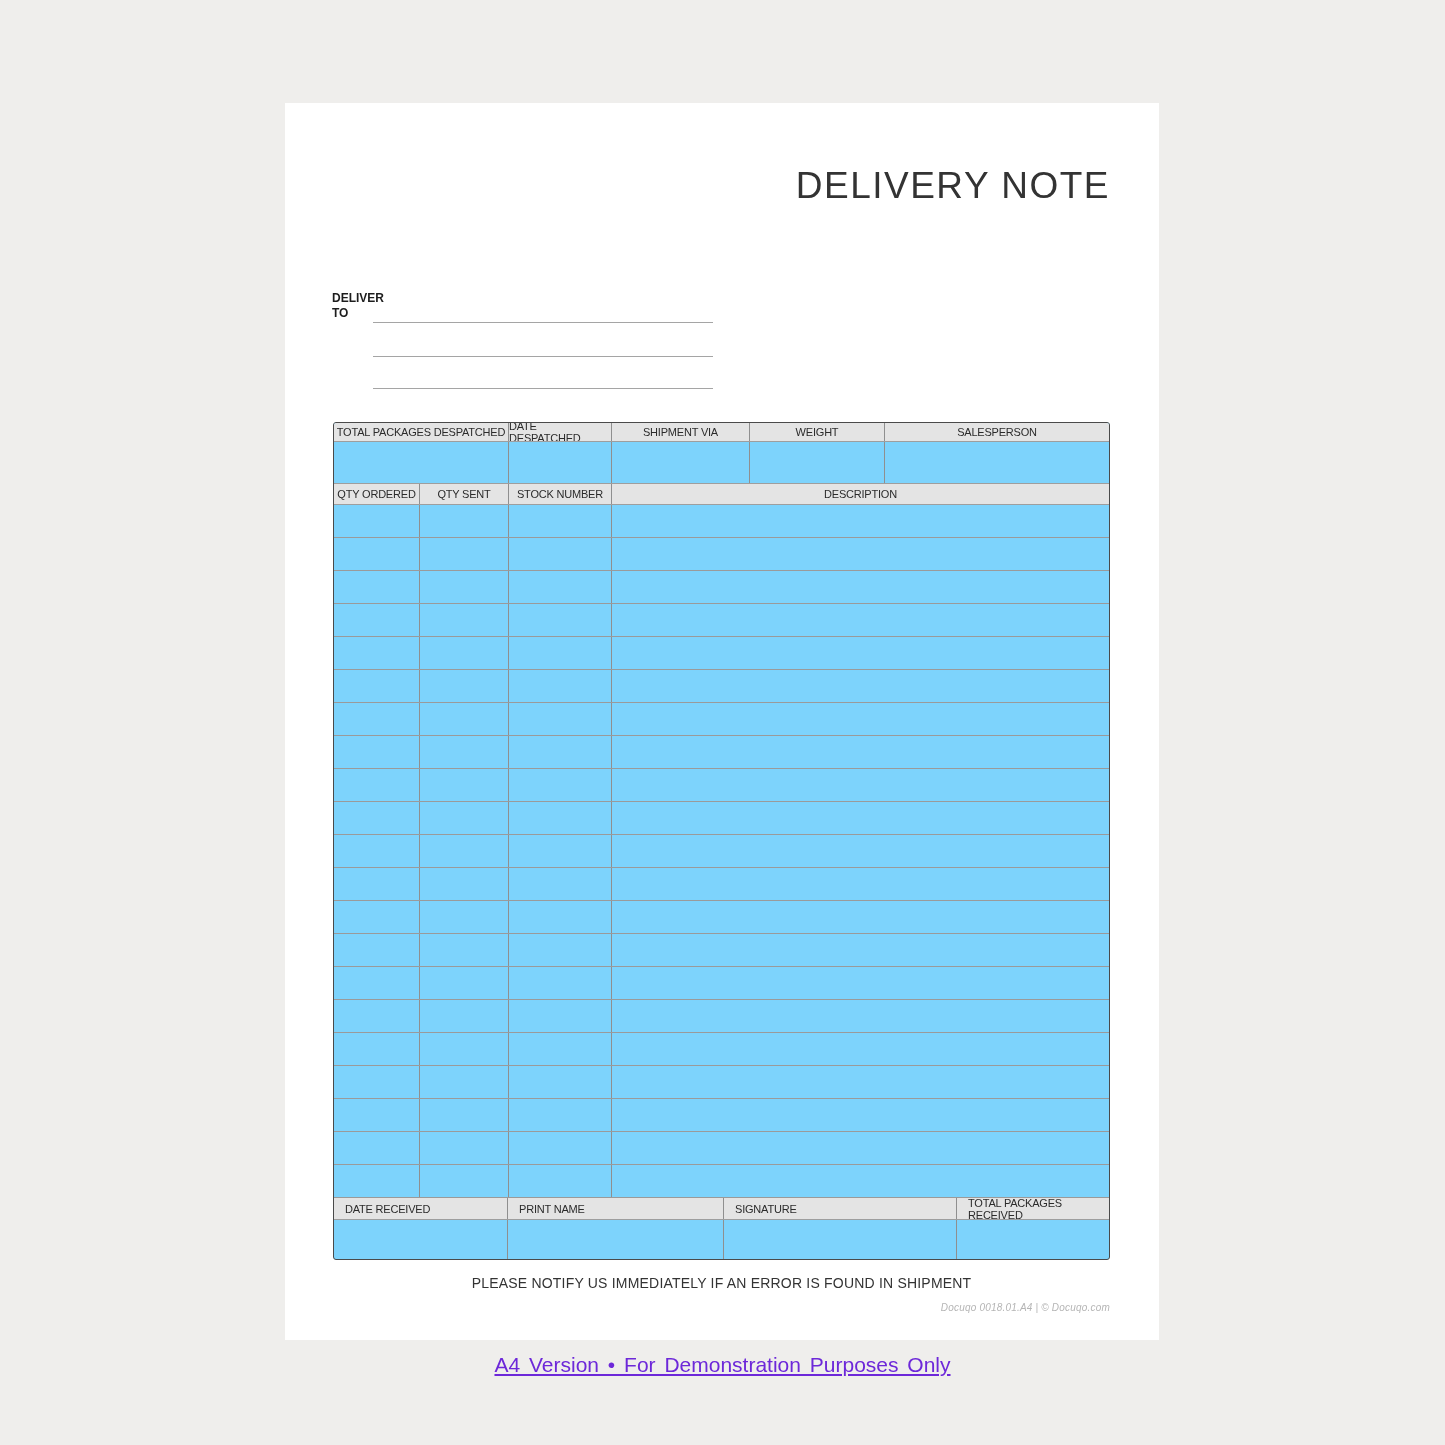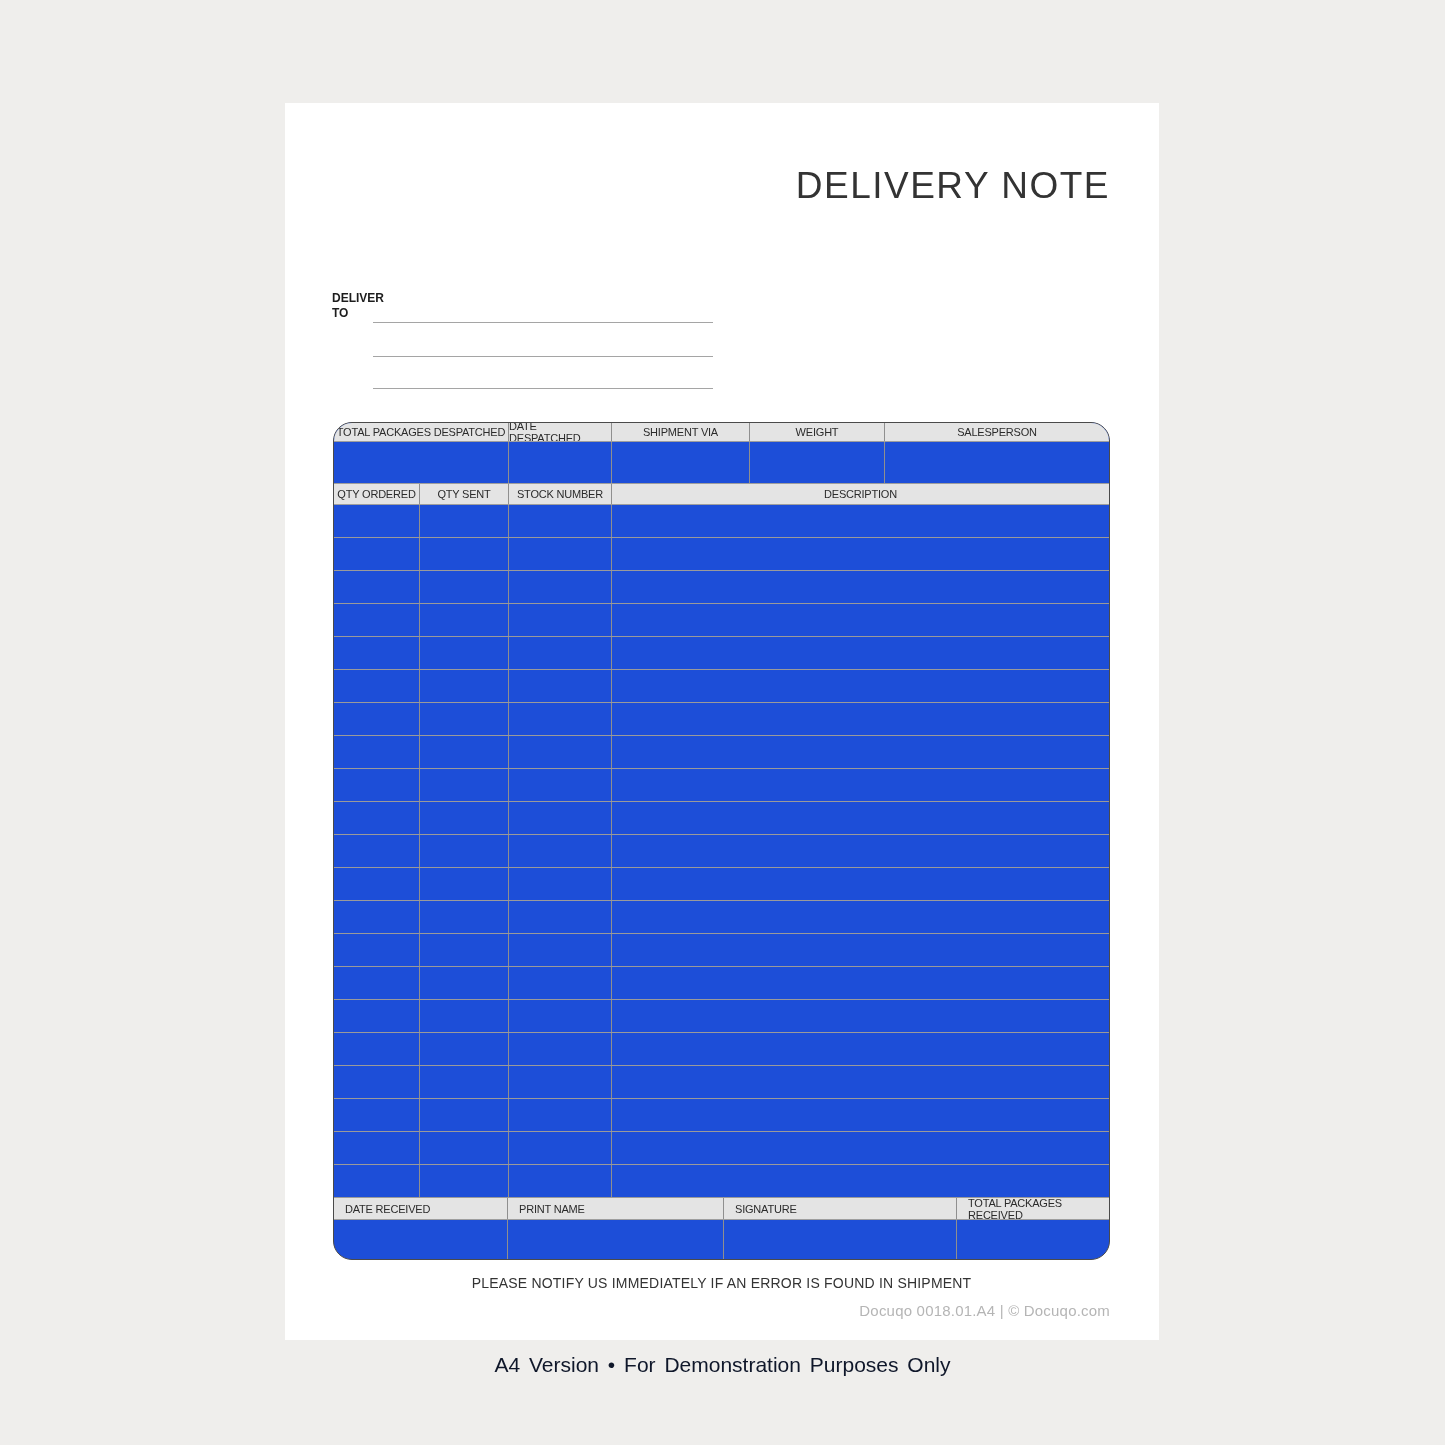--- a/index.html
+++ b/index.html
@@ -53,21 +53,21 @@
     font-size:12px;font-weight:bold;line-height:15px;color:#1d1d1d;
   }
   .deliver-line{
     position:absolute;left:88px;width:340px;height:0;
     border-top:1px solid #a5a5a5;
   }
   .dl1{top:219px;}.dl2{top:253px;}.dl3{top:285px;}
   
   .main-table{
     position:absolute;left:48px;top:319px;width:777px;height:838px;
-    border:1.5px solid #4a4a4a;border-radius:19px;overflow:hidden;background:#1d4ed8;
+    border:1.5px solid #4a4a4a;border-radius:3px;overflow:hidden;background:#7dd3fc;
   }
   .mt-row{display:flex;width:100%;}
   .mt-row.band{background:var(--band);}
   .mt-cell{
     flex:0 0 auto;border-right:1px solid #8f8f8f;
     display:flex;align-items:center;justify-content:center;
     font-size:11px;color:#2b2b2b;letter-spacing:-0.2px;overflow:hidden;
   }
   .mt-cell:last-child{border-right:none;flex:1 1 auto;}
   .mt-head1{height:19px;border-bottom:1px solid #9e9e9e;}
@@ -80,26 +80,26 @@
   .h1c1{width:175px;}.h1c2{width:103px;}.h1c3{width:138px;}.h1c4{width:135px;}
   .bc1{width:86px;}.bc2{width:89px;}.bc3{width:103px;}
   .fc1{width:174px;}.fc2{width:216px;}.fc3{width:233px;}
   
   .notice{
     position:absolute;left:48px;top:1172px;width:777px;
     text-align:center;font-size:14px;color:#333;letter-spacing:0.2px;font-weight:500;
   }
   .doc-id{
     position:absolute;right:49px;top:1199px;
-    font-size:15px;color:var(--muted);letter-spacing:0.2px;
+    font-size:10px;color:var(--muted);letter-spacing:0.2px;font-style:italic;
   }
   
   .caption{
     position:absolute;left:0;top:1353px;width:1445px;
-    text-align:center;font-size:21px;color:#0f172a;word-spacing:3px;
+    text-align:center;font-size:21px;color:#6d28d9;word-spacing:3px;text-decoration:underline;
   }
 </style>
 </head>
 <body>
 
 <div class="canvas">
   <div class="page">
 
     <div class="doc-title">DELIVERY NOTE</div>
 

